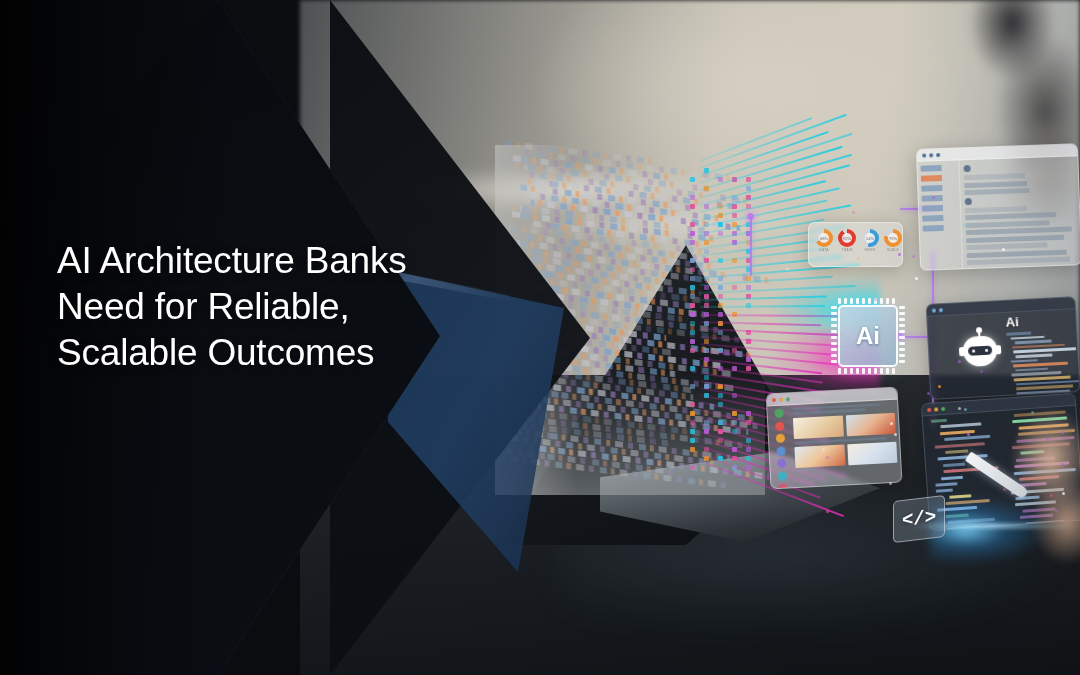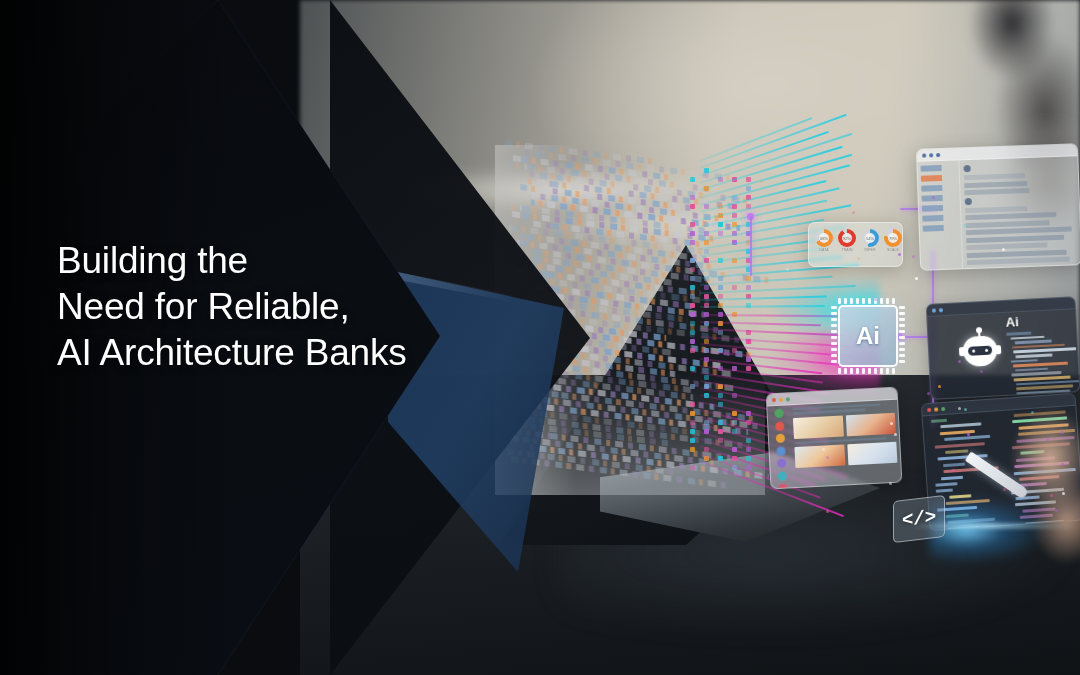--- a/index.html
+++ b/index.html
@@ -871,18 +871,18 @@
   <div class="diamond-tip"></div>
   <div class="diamond-edge"></div>
   <div class="chevron-blue"></div>
   <div class="chevron-facet"></div>
   <div class="wedge-black"></div>
   <div class="wedge-black-2"></div>
   <div class="left-vignette"></div>
 
 
   <h1 class="headline">
-    <span class="ln">Building the</span>
+    <span class="ln">AI Architecture Banks</span>
     <span class="ln">Need for Reliable,</span>
-    <span class="ln">AI Architecture Banks</span>
+    <span class="ln">Scalable Outcomes</span>
   </h1>
 
 </div>
 
 </body></html>

